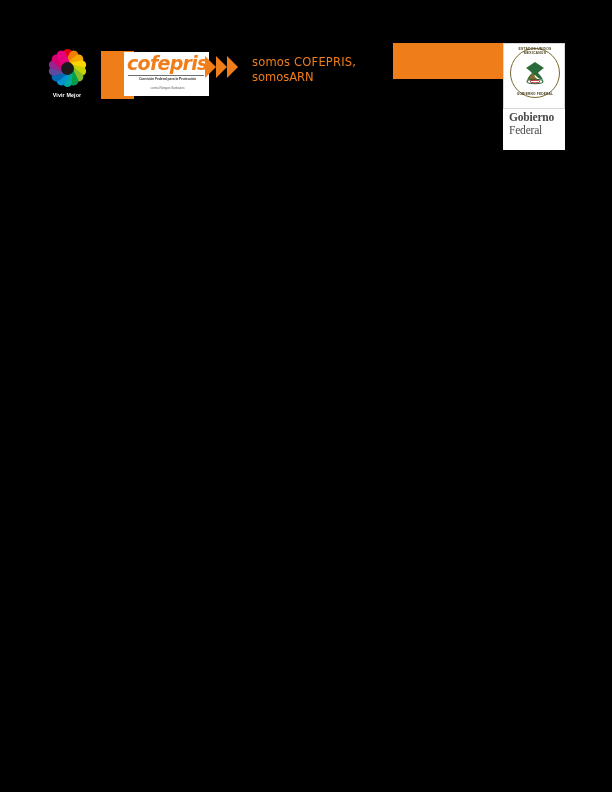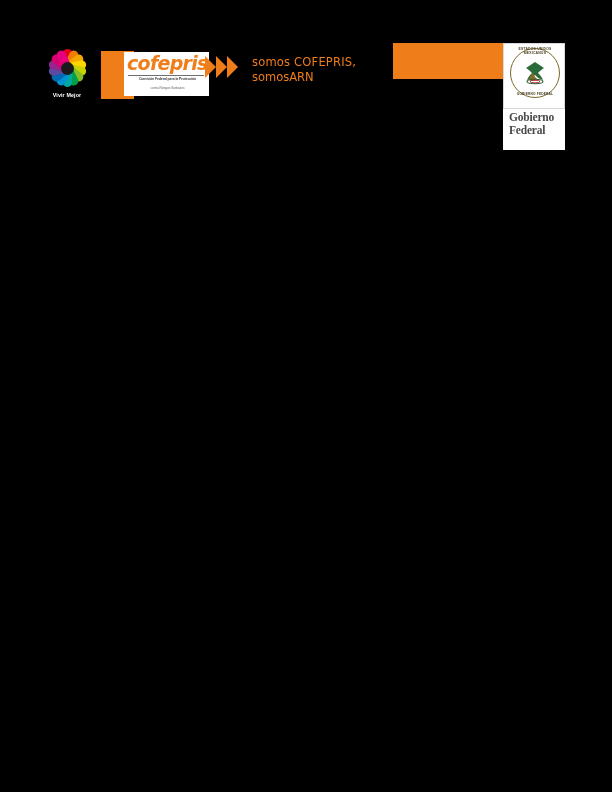--- a/index.html
+++ b/index.html
@@ -261,21 +261,21 @@
     font-family: "Liberation Serif", serif;
     font-size: 11.5px;
     font-weight: bold;
     color: #4a4a4a;
     line-height: 12.5px;
     letter-spacing: -0.2px;
   }
   .gob-name .l2 {
     font-family: "Liberation Serif", serif;
     font-size: 11.5px;
-    font-weight: bold;
+    font-weight: normal;
     color: #4a4a4a;
     line-height: 12.5px;
     letter-spacing: -0.2px;
   }
   .gob-salud {
     position: absolute;
     left: 0;
     top: 112px;
     width: 62px;
     height: 22px;

